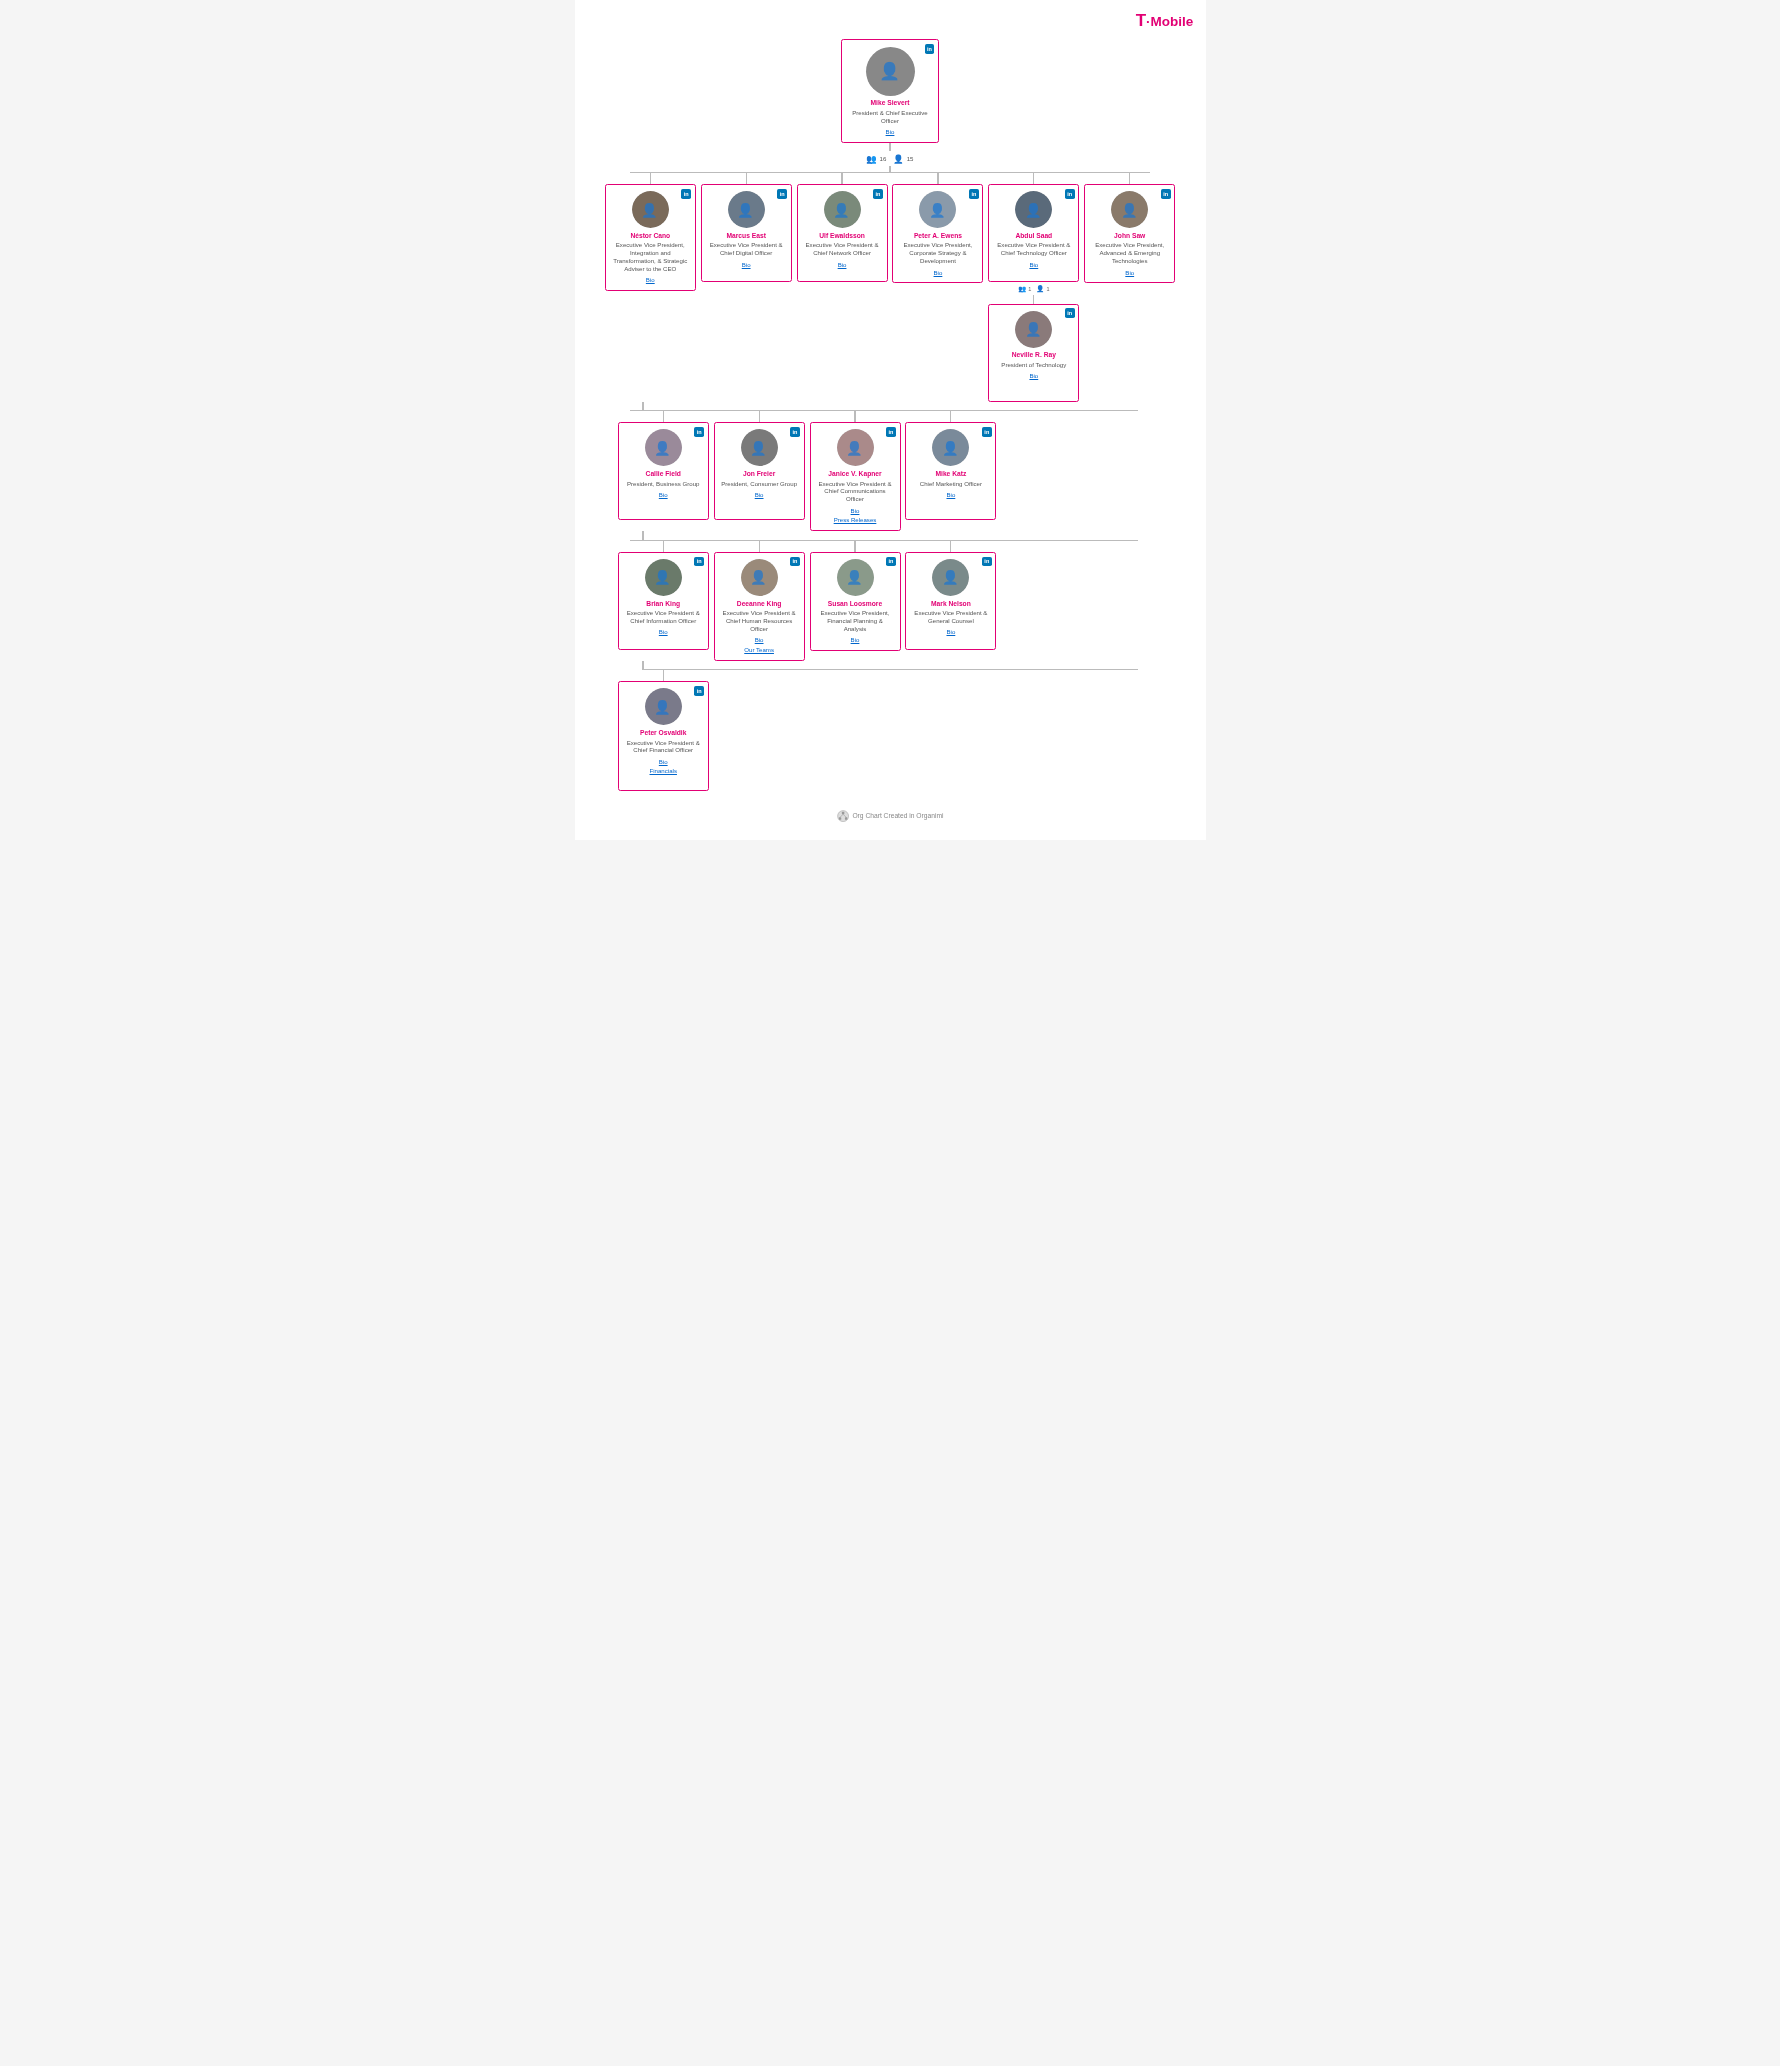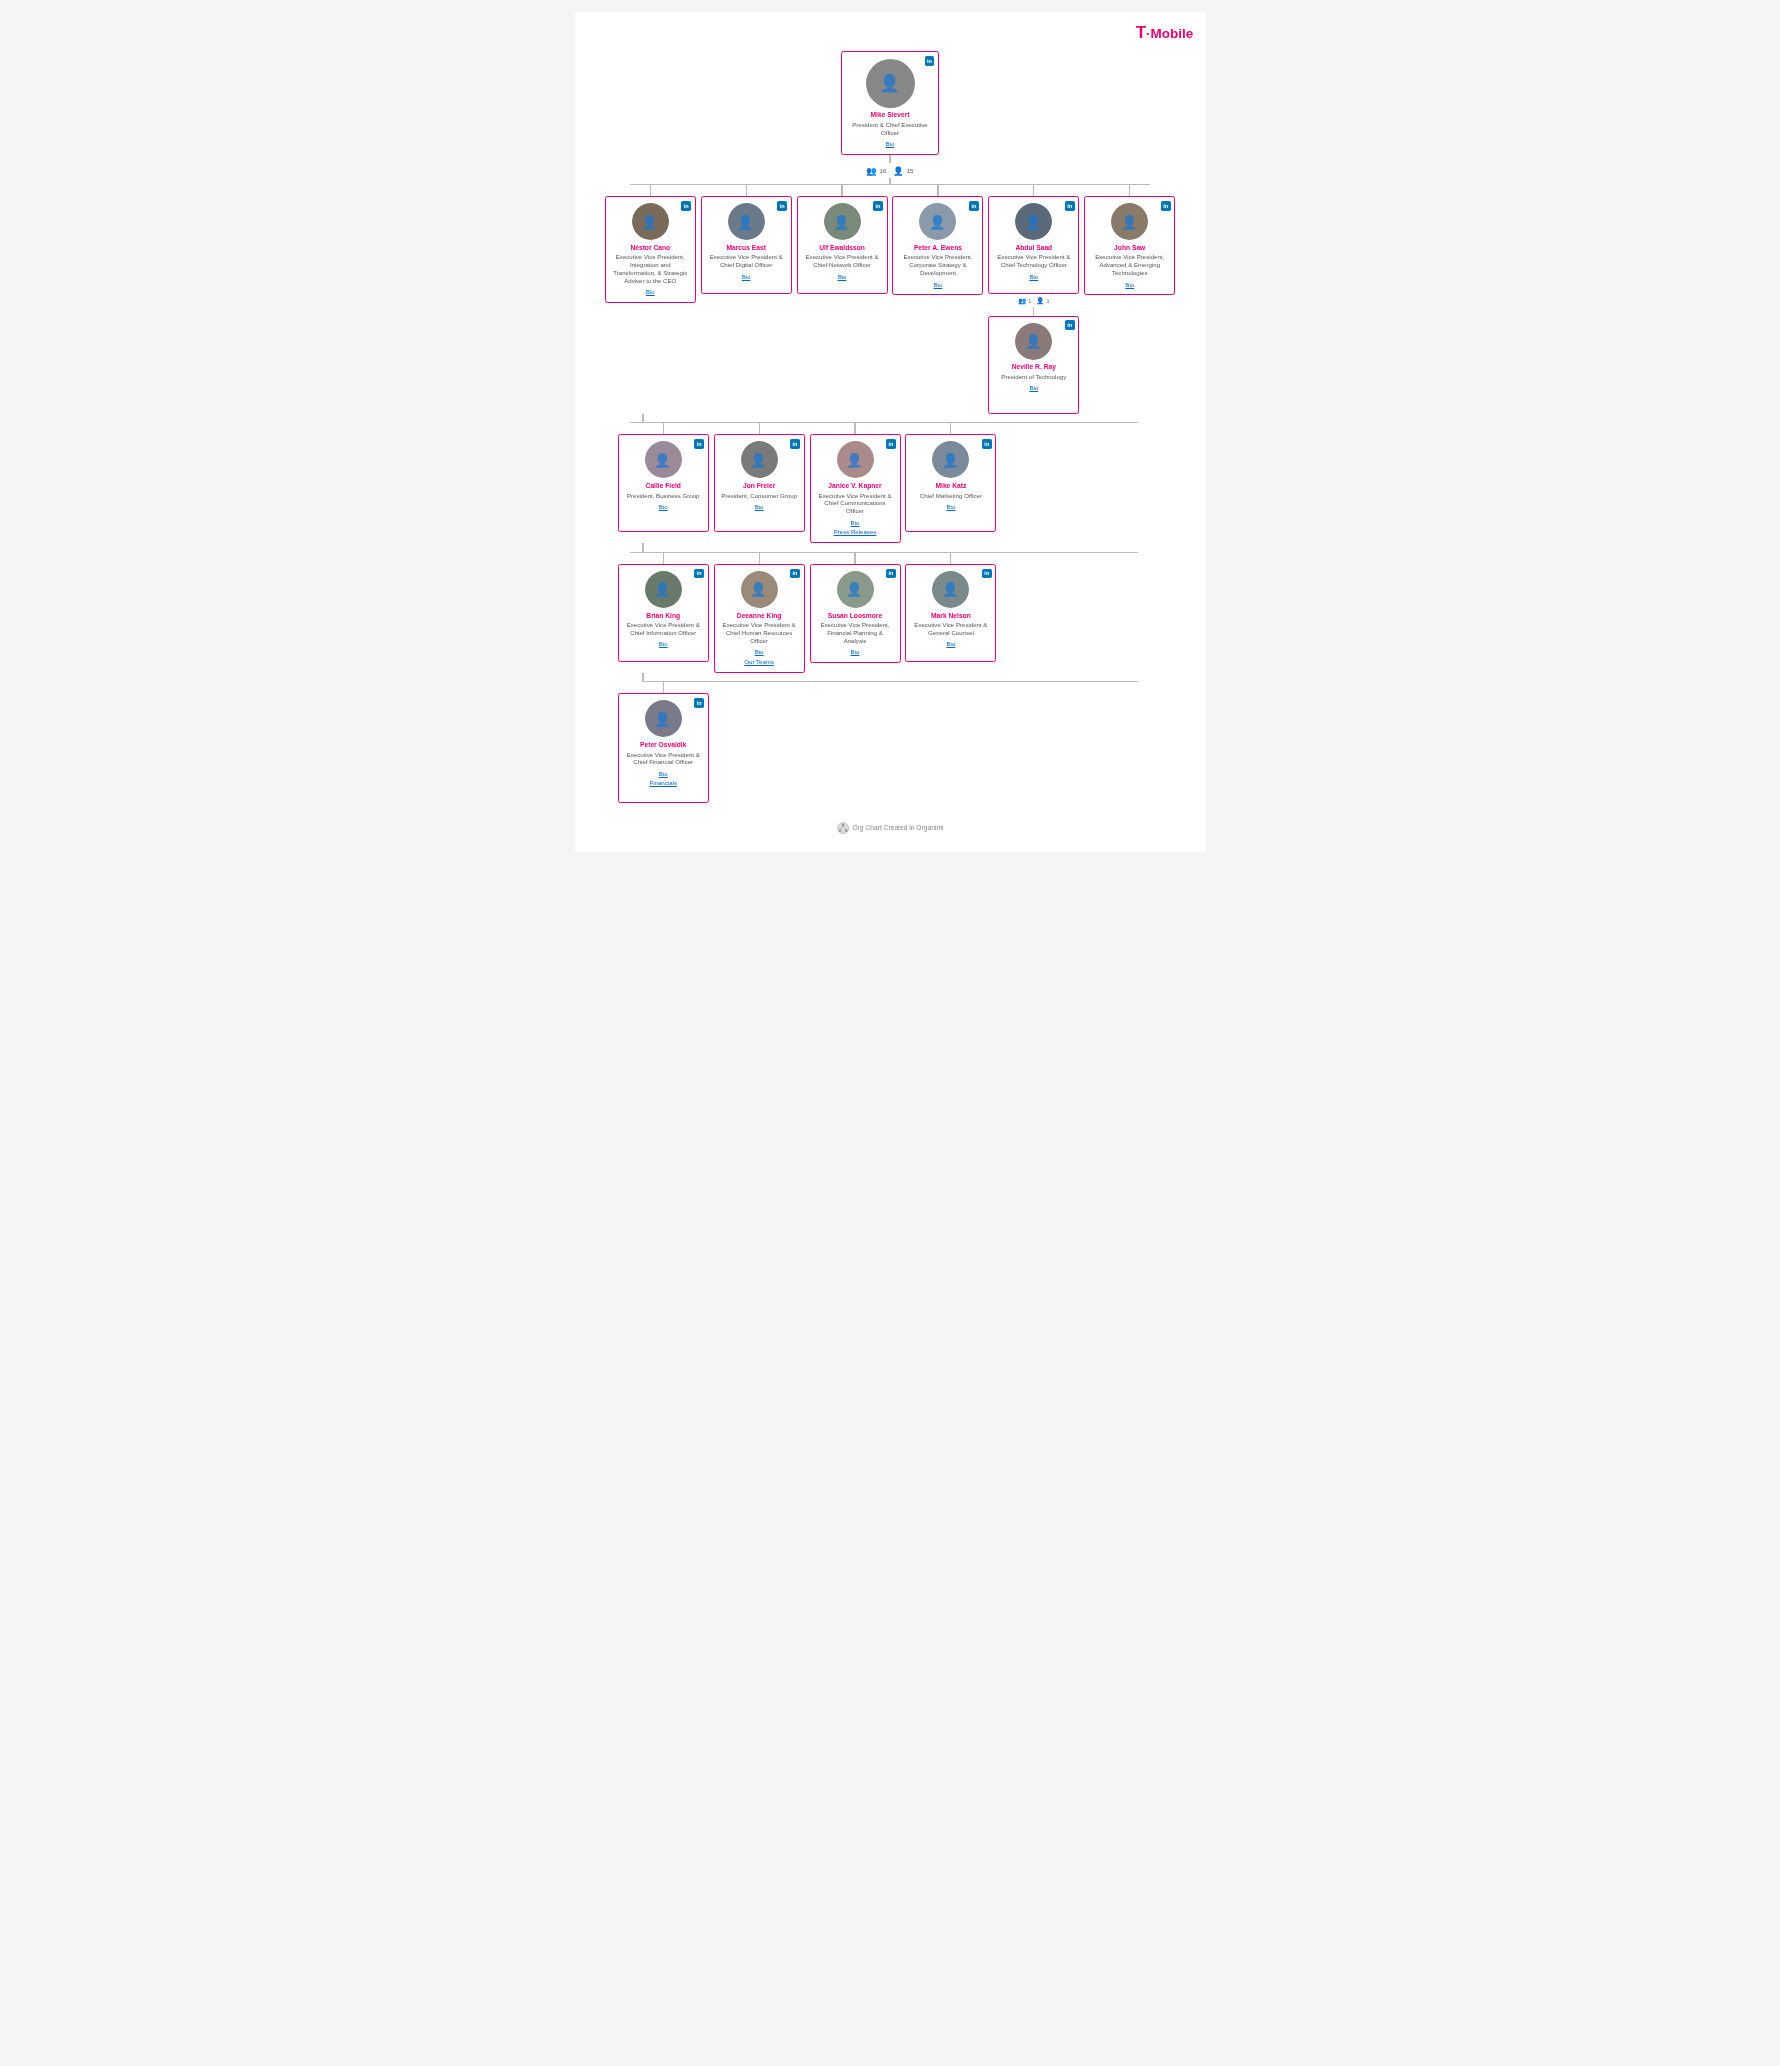--- a/index.html
+++ b/index.html
@@ -6,21 +6,21 @@
     body {
       background: #f5f5f5;
       font-family: Arial, sans-serif;
       font-size: 6.7px;
       color: #333;
       min-width: 631px;
     }
     .page-wrapper {
       background: #fff;
       max-width: 631px;
-      margin: 12px auto;
+      margin: 0 auto;
       padding: 6.1px 6.1px 18.4px;
       position: relative;
     }
     
     .header {
       display: flex;
       justify-content: flex-end;
       padding: 4.9px 6.1px 2.4px;
     }
     .tmobile-logo {

